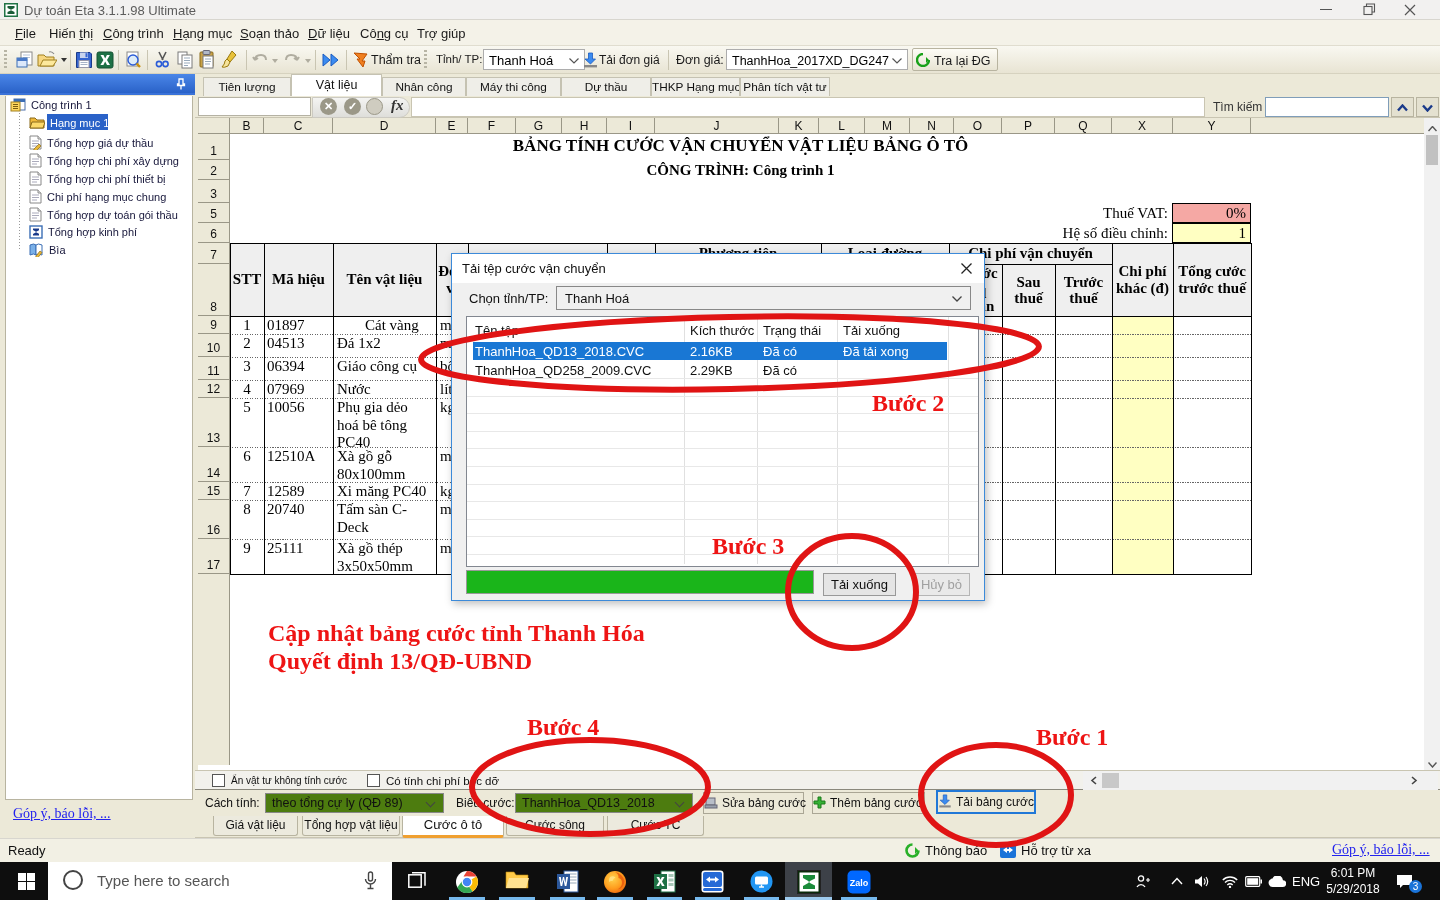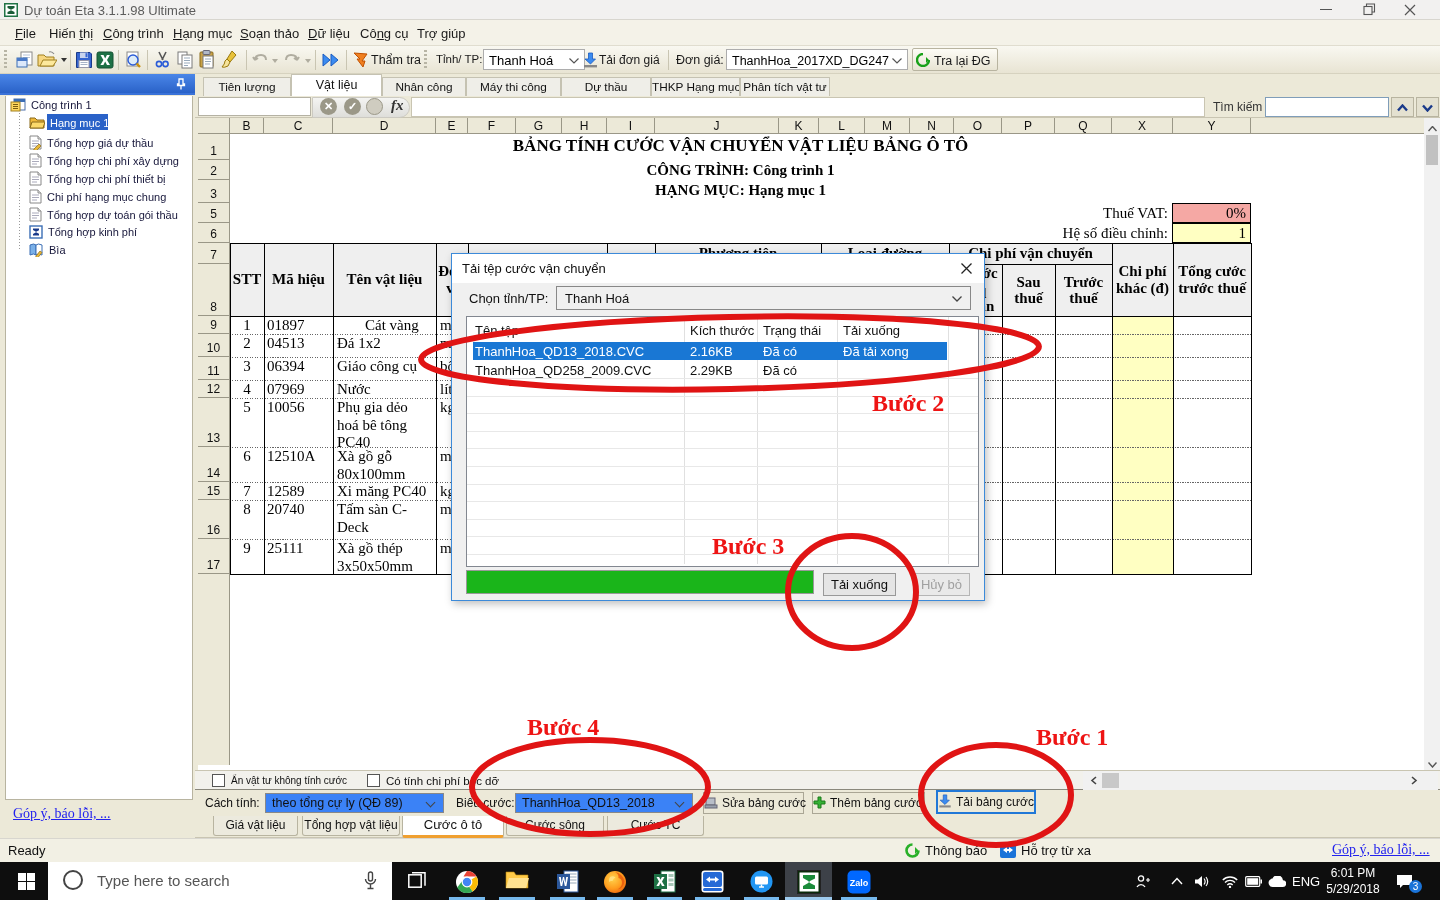--- a/index.html
+++ b/index.html
@@ -272,21 +272,20 @@
 <div class="abs" style="left:3px;top:216px;width:31px;height:23px;border-bottom:1px solid #9a9787;font-size:12px;color:#111;text-align:center;line-height:28px;">10</div>
 <div class="abs" style="left:3px;top:239px;width:31px;height:23px;border-bottom:1px solid #9a9787;font-size:12px;color:#111;text-align:center;line-height:28px;">11</div>
 <div class="abs" style="left:3px;top:262px;width:31px;height:18px;border-bottom:1px solid #9a9787;font-size:12px;color:#111;text-align:center;line-height:18px;">12</div>
 <div class="abs" style="left:3px;top:280px;width:31px;height:49px;border-bottom:1px solid #9a9787;font-size:12px;color:#111;text-align:center;line-height:80px;">13</div>
 <div class="abs" style="left:3px;top:329px;width:31px;height:35px;border-bottom:1px solid #9a9787;font-size:12px;color:#111;text-align:center;line-height:52px;">14</div>
 <div class="abs" style="left:3px;top:364px;width:31px;height:18px;border-bottom:1px solid #9a9787;font-size:12px;color:#111;text-align:center;line-height:18px;">15</div>
 <div class="abs" style="left:3px;top:382px;width:31px;height:39px;border-bottom:1px solid #9a9787;font-size:12px;color:#111;text-align:center;line-height:60px;">16</div>
 <div class="abs" style="left:3px;top:421px;width:31px;height:35px;border-bottom:1px solid #9a9787;font-size:12px;color:#111;text-align:center;line-height:52px;">17</div>
 <div class="abs serif" style="left:35px;top:18px;width:1021px;text-align:center;font-size:17px;font-weight:bold;color:#000;">BẢNG TÍNH CƯỚC VẬN CHUYỂN VẬT LIỆU BẢNG Ô TÔ</div>
 <div class="abs serif" style="left:35px;top:44px;width:1021px;text-align:center;font-size:15px;font-weight:bold;color:#000;">CÔNG TRÌNH: Công trình 1</div>
-<div class="abs serif" style="left:35px;top:64px;width:1021px;text-align:center;font-size:15px;font-weight:bold;color:#000;">HẠNG MỤC: Hạng mục 1</div>
 <div class="abs serif" style="left:700px;top:87px;width:273px;text-align:right;font-size:15px;color:#000;">Thuế VAT:</div>
 <div class="abs serif" style="left:977px;top:85px;width:79px;height:20px;background:#f5a8a4;border:1px solid #000;text-align:right;font-size:15px;line-height:18px;padding-right:4px;">0%</div>
 <div class="abs serif" style="left:700px;top:107px;width:273px;text-align:right;font-size:15px;color:#000;">Hệ số điều chỉnh:</div>
 <div class="abs serif" style="left:977px;top:105px;width:79px;height:20px;background:#ffffc2;border:1px solid #000;text-align:right;font-size:15px;line-height:18px;padding-right:4px;">1</div>
 <div class="abs" style="left:917px;top:198px;width:61px;height:258px;background:#ffffc2;"></div>
 <div class="abs" style="left:35px;top:125px;width:1021px;height:73px;background:#efefef;"></div>
 <div class="abs" style="left:35px;top:125px;width:1021px;height:1px;background:#000;"></div>
 <div class="abs" style="left:273px;top:146px;width:644px;height:1px;background:#000;"></div>
 <div class="abs" style="left:35px;top:198px;width:1021px;height:1px;background:#000;"></div>
 <div class="abs" style="left:35px;top:456px;width:1022px;height:1px;background:#000;"></div>
@@ -433,21 +432,21 @@
         </svg>Tải bảng cước</div>
 </div>
 <div class="abs" style="left:195px;top:816px;width:1245px;height:22px;background:#ece9d8;border-bottom:1px solid #c9c5b2;">
   <div class="btab" style="left:18px;width:85px;">Giá vật liệu</div>
   <div class="btab" style="left:107px;width:98px;">Tổng hợp vật liệu</div>
   <div class="btab active2" style="left:207px;width:102px;">Cước ô tô</div>
   <div class="btab" style="left:311px;width:98px;">Cước sông</div>
   <div class="btab" style="left:412px;width:97px;">Cước TC</div>
 </div>
 <style>
-.combo { position:absolute; height:20px; background:#3b82f6; border:1px solid #888; font-size:12.5px; color:#111; padding:2px 0 0 6px; white-space:nowrap; }
+.combo { position:absolute; height:20px; background:#4d7c0f; border:1px solid #888; font-size:12.5px; color:#111; padding:2px 0 0 6px; white-space:nowrap; }
 .combo:after { content:""; position:absolute; right:9px; top:5px; width:6px; height:6px; border-right:1.6px solid #444; border-bottom:1.6px solid #444; transform:rotate(45deg); }
 .btn { position:absolute; height:22px; background:#ece9d8; border:1px solid #aaa695; font-size:12px; color:#111; line-height:20px; white-space:nowrap; }
 .btab { position:absolute; top:0; height:20px; background:#eceade; border:1px solid #b8b4a0; border-top:none; font-size:12px; color:#111; text-align:center; line-height:18px; border-radius:0 0 3px 3px; white-space:nowrap; overflow:hidden;}
 .btab.active2 { background:#fff; border-bottom:3px solid #f0a030; height:22px; font-size:13px; }
 </style>
 <div class="abs" style="left:0;top:838px;width:1440px;height:24px;background:#f2f0e4;border-top:1px solid #d8d6cf;">
   <div class="abs" style="left:8px;top:4px;font-size:13px;color:#111;">Ready</div>
   <svg class="abs" style="left:905px;top:4px;" width="15" height="15" viewBox="0 0 15 15">
     <path d="M7.5 1.5 a6 6 0 1 0 6 6" fill="none" stroke="#28b028" stroke-width="2.6"></path>
     <path d="M13.5 7.5 L10 4 L10 11 Z" fill="#28b028"></path>
@@ -628,13 +627,14 @@
 <svg class="abs" style="left:0;top:0;pointer-events:none;" width="1440" height="900" viewBox="0 0 1440 900">
   <ellipse cx="730" cy="353" rx="309" ry="36" fill="none" stroke="#e01414" stroke-width="6" transform="rotate(-1.2 730 353)"></ellipse>
   <ellipse cx="852" cy="592" rx="64" ry="56" fill="none" stroke="#e01414" stroke-width="6"></ellipse>
   <ellipse cx="590" cy="787" rx="118" ry="47" fill="none" stroke="#e01414" stroke-width="6"></ellipse>
   <ellipse cx="996" cy="795" rx="75" ry="50" fill="none" stroke="#e01414" stroke-width="6"></ellipse>
 </svg>
 <div class="abs serif" style="left:872px;top:390px;font-size:24px;font-weight:bold;color:#ee1414;">Bước 2</div>
 <div class="abs serif" style="left:712px;top:533px;font-size:24px;font-weight:bold;color:#ee1414;">Bước 3</div>
 <div class="abs serif" style="left:527px;top:714px;font-size:24px;font-weight:bold;color:#ee1414;">Bước 4</div>
 <div class="abs serif" style="left:1036px;top:724px;font-size:24px;font-weight:bold;color:#ee1414;">Bước 1</div>
+<div class="abs serif" style="left:268px;top:619px;font-size:24px;font-weight:bold;color:#ee1414;line-height:28px;">Cập nhật bảng cước tỉnh Thanh Hóa<br>Quyết định 13/QĐ-UBND</div>
 </div>
 
 </body></html>

